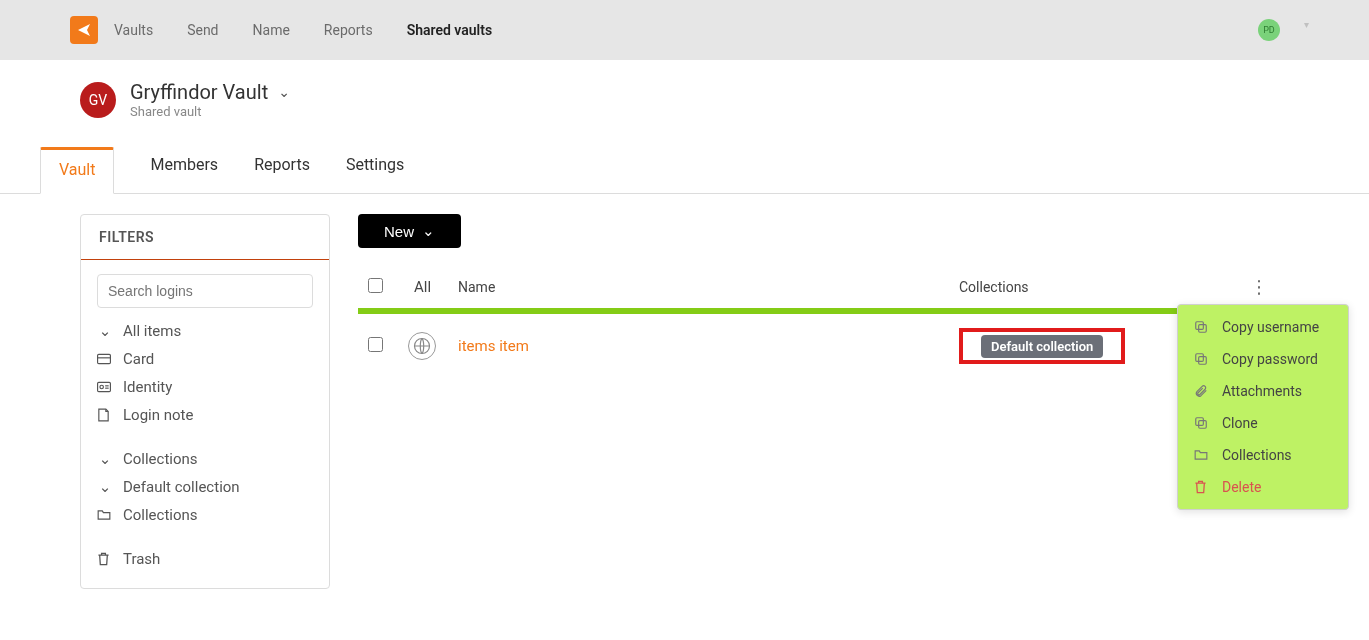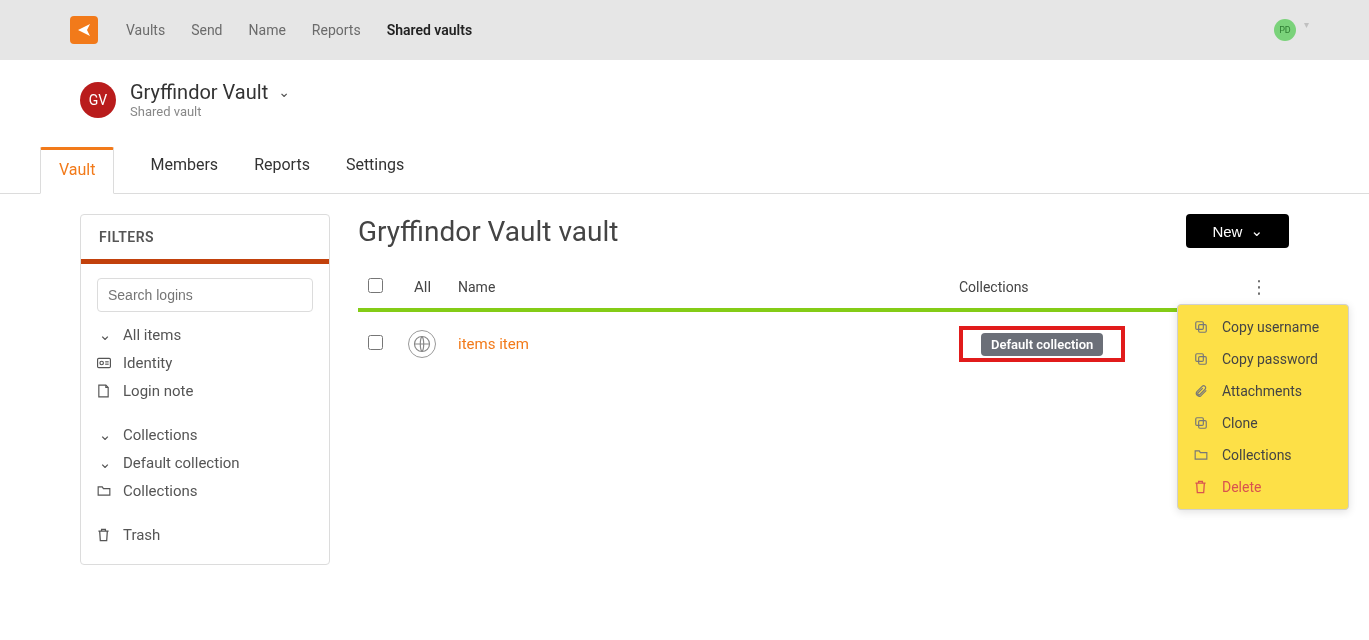--- a/index.html
+++ b/index.html
@@ -1,68 +1,68 @@
 <!DOCTYPE html>
 <html><head>
 <meta charset="utf-8">
 <style>
   * { box-sizing: border-box; margin: 0; padding: 0; }
   body { font-family: -apple-system, BlinkMacSystemFont, "Segoe UI", Roboto, sans-serif; font-size: 14px; color: #333; background: #fff; width: 1369px; }
   .topbar { height: 60px; background: #e6e6e6; display: flex; align-items: center; padding: 0 20px; }
   .logo { width: 28px; height: 28px; background: #f27a1a; border-radius: 4px; display:flex; align-items:center; justify-content:center; margin-left: 50px; }
-  .topnav { display:flex; gap: 26px; margin-left: 28px; }
+  .topnav { display:flex; gap: 34px; margin-left: 16px; }
   .topnav a { color: #6b6b6b; text-decoration: none; cursor:pointer; }
   .topnav a.active { color: #222; font-weight:600; }
-  .userarea { margin-left:auto; margin-right:40px; display:flex; align-items:flex-start; gap:8px; }
+  .userarea { margin-left:auto; margin-right:40px; display:flex; align-items:flex-start; gap:24px; }
   .avatar-sm { width:22px; height:22px; border-radius:50%; background:#7ad27a; font-size:9px; color:#2e7d32; display:flex;align-items:center;justify-content:center;}
   .chev-sm { color:#c0c0c0; font-size:10px; }
 
   .header { padding: 20px 0 0 80px; }
   .vault-header { display:flex; align-items:center; gap:14px; }
   .vault-avatar { width:36px; height:36px; border-radius:50%; background:#b91c1c; color:#fff; display:flex;align-items:center;justify-content:center; font-size:14px;}
   .vault-title-row { display:flex; align-items:center; gap:10px; font-size:20px; color:#333; }
   .vault-sub { font-size:13px; color:#888; }
 
   .tabs { display:flex; gap:36px; margin-top:28px; border-bottom:1px solid #dcdcdc; margin-left:-80px; padding-left:40px;}
   .tab { padding: 8px 0 14px; cursor:pointer; color:#333; font-size:16px;}
   .tab.active { color:#f27a1a; border-top:3px solid #f27a1a; border-left:1px solid #dcdcdc;border-right:1px solid #dcdcdc;border-bottom:1px solid #fff; margin-bottom:-1px; padding:10px 18px 14px; border-radius:2px 2px 0 0;}
 
   .content { display:flex; padding: 20px 80px 40px; gap:28px; align-items:flex-start;}
   .sidebar { width: 250px; border:1px solid #dcdcdc; border-radius:4px; }
-  .sidebar-title { padding:14px 18px; border-bottom:5px solid #c2410c; font-weight:600; color:#555; letter-spacing:0.5px;}
+  .sidebar-title { padding:14px 18px; border-bottom:1px solid #c2410c; font-weight:600; color:#555; letter-spacing:0.5px;}
   .sidebar-body { padding:14px 16px 20px;}
   .search-input { width:100%; padding:8px 10px; border:1px solid #dcdcdc; border-radius:4px; font-size:14px; color:#555;}
   .filter-list { margin-top:14px; display:flex; flex-direction:column; gap:10px;}
   .filter-item { display:flex; align-items:center; gap:10px; color:#555; cursor:pointer; font-size:15px;}
   .filter-item.active { color:#f27a1a; }
   .filter-item .ic { width:16px; text-align:center; color:inherit; }
   .filter-sub { padding-left:18px; }
 
   .main { flex:1; position:relative;}
   .main-header { display:flex; align-items:center; justify-content:space-between;}
   .main-title { font-size:28px; color:#444; font-weight:400;}
   .new-btn { background:#000000; color:#fff; border:none; padding:8px 26px; border-radius:4px; font-size:15px; display:flex; align-items:center; gap:8px; cursor:pointer;}
 
   .table { margin-top:22px;}
-  .thead { display:flex; align-items:center; padding:8px 10px 12px; border-bottom:4px solid #84cc16; color:#444;}
+  .thead { display:flex; align-items:center; padding:8px 10px 12px; border-bottom:6px solid #84cc16; color:#444;}
   .col-check { width:40px; }
   .col-icon { width:50px; }
   .col-name { flex:1; }
   .col-coll { width:280px; }
   .col-menu { width:40px; text-align:center;}
   .th-all { font-size:15px; color:#444; margin-left:6px;}
   .dots { cursor:pointer; color:#666; font-size:18px; line-height:1;}
 
   .trow { display:flex; align-items:center; padding:14px 10px;}
   .item-icon { width:28px; height:28px; border:1.5px solid #999; border-radius:50%; display:flex;align-items:center;justify-content:center; color:#888; font-size:14px;}
   .item-name { color:#f27a1a; cursor:pointer; font-size:15px;}
   .badge-wrap { border:4px solid #e11b1b; padding:6px 18px; display:inline-block;}
   .badge { background:#6b6f78; color:#fff; padding:4px 10px; border-radius:4px; font-size:13px; font-weight:600;}
 
-  .context-menu { position:absolute; top:90px; right:-60px; width:172px; background:#fde047; border:1px solid #d0d0d0; border-radius:4px; box-shadow:0 2px 8px rgba(0,0,0,0.12); padding:6px 0;}
+  .context-menu { position:absolute; top:90px; right:-60px; width:172px; background:#bef264; border:1px solid #d0d0d0; border-radius:4px; box-shadow:0 2px 8px rgba(0,0,0,0.12); padding:6px 0;}
   .menu-item { display:flex; align-items:center; gap:12px; padding:8px 16px; cursor:pointer; color:#444;}
   .menu-item.danger { color:#d9534f;}
   .menu-item .mi-ic { width:16px; color:#777;}
   .menu-item.danger .mi-ic { color:#d9534f;}
 
   input[type=checkbox]{ width:15px; height:15px; border-radius:3px;}
   svg { display:block; }
 </style>
 </head>
 <body>
@@ -114,20 +114,29 @@
       <input class="search-input" type="text" placeholder="Search logins" style="">
       <div class="filter-list">
         <div class="filter-item">
           <span class="ic">⌄</span>
           <span>All items</span>
         </div>
         <div class="filter-item">
           <span class="ic">
             <svg width="14" height="12" viewBox="0 0 24 18" fill="none" stroke="currentColor" stroke-width="2">
                 <rect x="1" y="1" width="22" height="16" rx="2"></rect>
+                <line x1="1" y1="7" x2="23" y2="7"></line>
+              </svg>
+          </span>
+          <span>Card</span>
+        </div>
+        <div class="filter-item">
+          <span class="ic">
+            <svg width="14" height="12" viewBox="0 0 24 18" fill="none" stroke="currentColor" stroke-width="2">
+                <rect x="1" y="1" width="22" height="16" rx="2"></rect>
                 <circle cx="8" cy="9" r="3"></circle>
                 <line x1="14" y1="7" x2="20" y2="7"></line>
                 <line x1="14" y1="11" x2="20" y2="11"></line>
               </svg>
           </span>
           <span>Identity</span>
         </div>
         <div class="filter-item">
           <span class="ic">
             <svg width="13" height="14" viewBox="0 0 20 24" fill="none" stroke="currentColor" stroke-width="2">
@@ -166,21 +175,20 @@
               </svg>
           </span>
           <span>Trash</span>
         </div>
       </div>
     </div>
   </aside>
 
   <section class="main">
     <div class="main-header">
-      <h1 class="main-title">Gryffindor Vault vault</h1>
       <button class="new-btn">
         <span>New</span>
         <span>⌄</span>
       </button>
     </div>
 
     <div class="table">
       <div class="thead">
         <div class="col-check"><input type="checkbox" style=""></div>
         <div class="col-icon"><span class="th-all">All</span></div>

